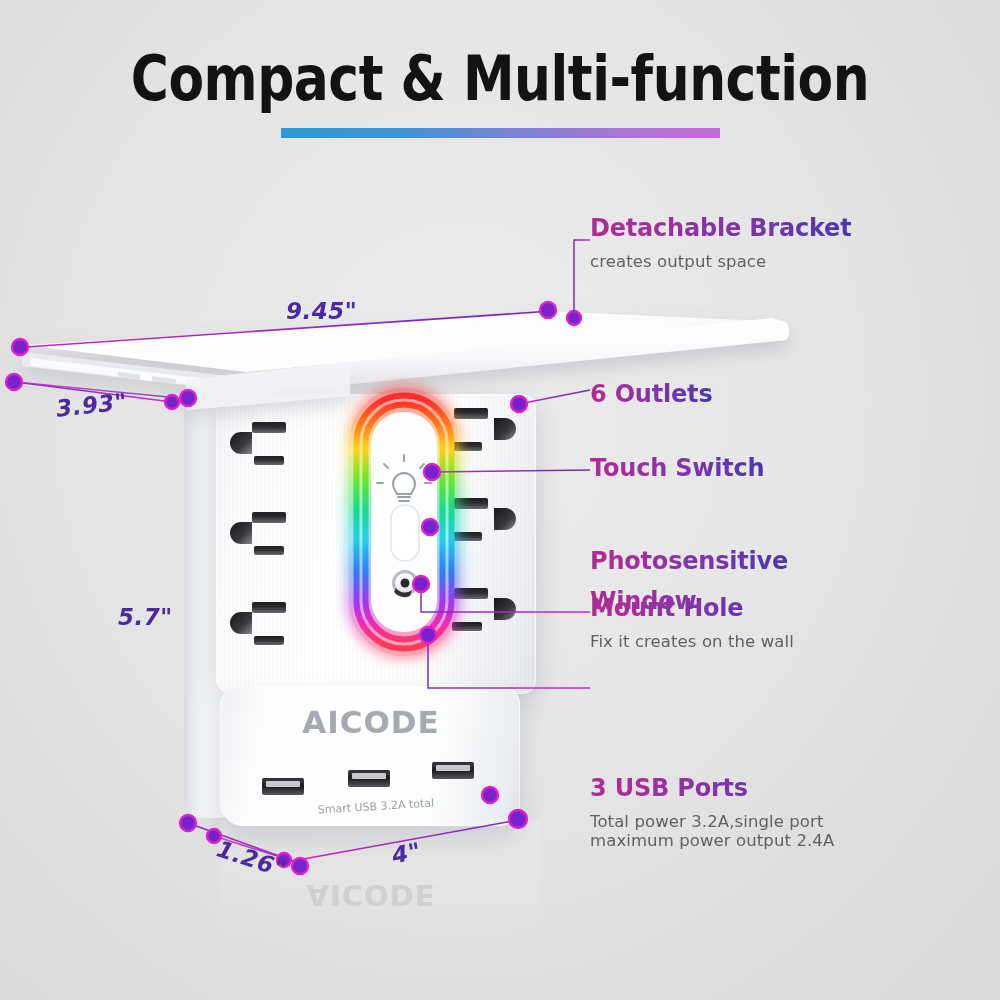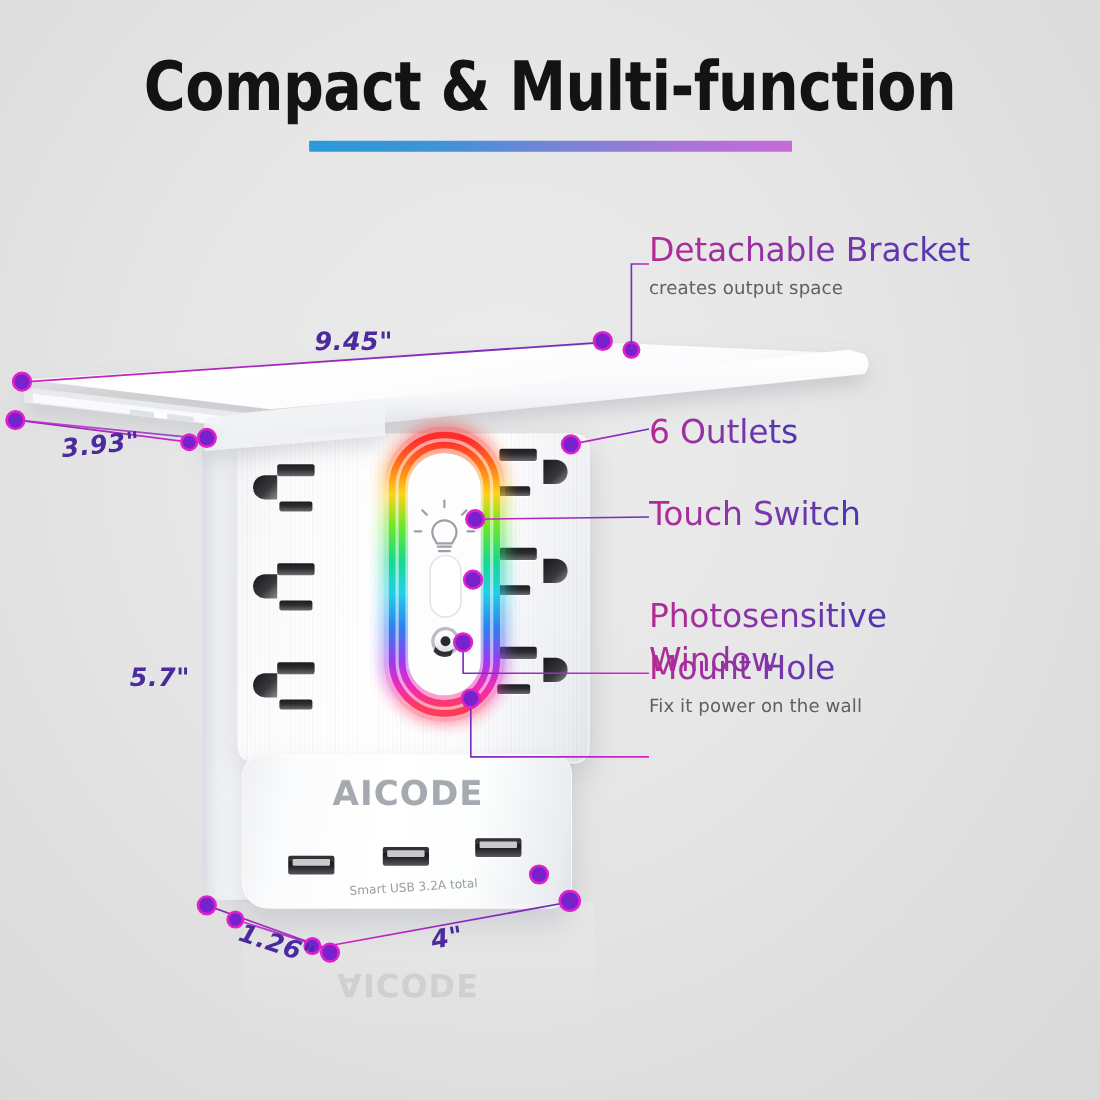--- a/index.html
+++ b/index.html
@@ -23,21 +23,21 @@
   }
   #title-rule{
     left:281px;top:128px;width:439px;height:10px;border-radius:1px;
     background:linear-gradient(90deg,#2b9ad8 0%,#3f93d9 28%,#7d82d6 55%,#ab74d6 78%,#c76ad9 100%);
   }
 
   
   .callout{white-space:nowrap;}
   .callout .head{
     font-family:"DejaVu Sans","Liberation Sans",sans-serif;
-    font-weight:normal;font-size:30px;line-height:40px;letter-spacing:-.2px;
+    font-weight:bold;font-size:24px;line-height:40px;letter-spacing:-.2px;
     background:linear-gradient(90deg,#b32a93 0%,#a22f9e 22%,#7b35ab 58%,#5a36ae 85%,#4b35b0 100%);
     -webkit-background-clip:text;background-clip:text;color:transparent;
     -webkit-text-fill-color:transparent;
   }
   .callout .sub{
     font-family:"DejaVu Sans","Liberation Sans",sans-serif;
     font-size:16.5px;line-height:21px;color:#606064;font-weight:400;letter-spacing:.1px;
     margin-top:3px;
   }
 
@@ -343,18 +343,23 @@
     <div class="head">Touch Switch</div>
   </div>
 
   <div class="abs callout" style="left:590px;top:499px;margin-top:42px;">
     <div class="head">Photosensitive</div>
     <div class="head">Window</div>
   </div>
 
   <div class="abs callout" style="left:590px;top:588px;">
     <div class="head">Mount Hole</div>
-    <div class="sub">Fix it power on the wall</div>
-  </div>
-
-
+    <div class="sub">Fix it creates on the wall</div>
+  </div>
+
+
+  <div class="abs callout" style="left:590px;top:768px;">
+    <div class="head">3 USB Ports</div>
+    <div class="sub">Total power 3.2A,single port</div>
+    <div class="sub" style="margin-top:-2px;">maximum power output 2.4A</div>
+  </div>
 
 </div>
 
 </body></html>

